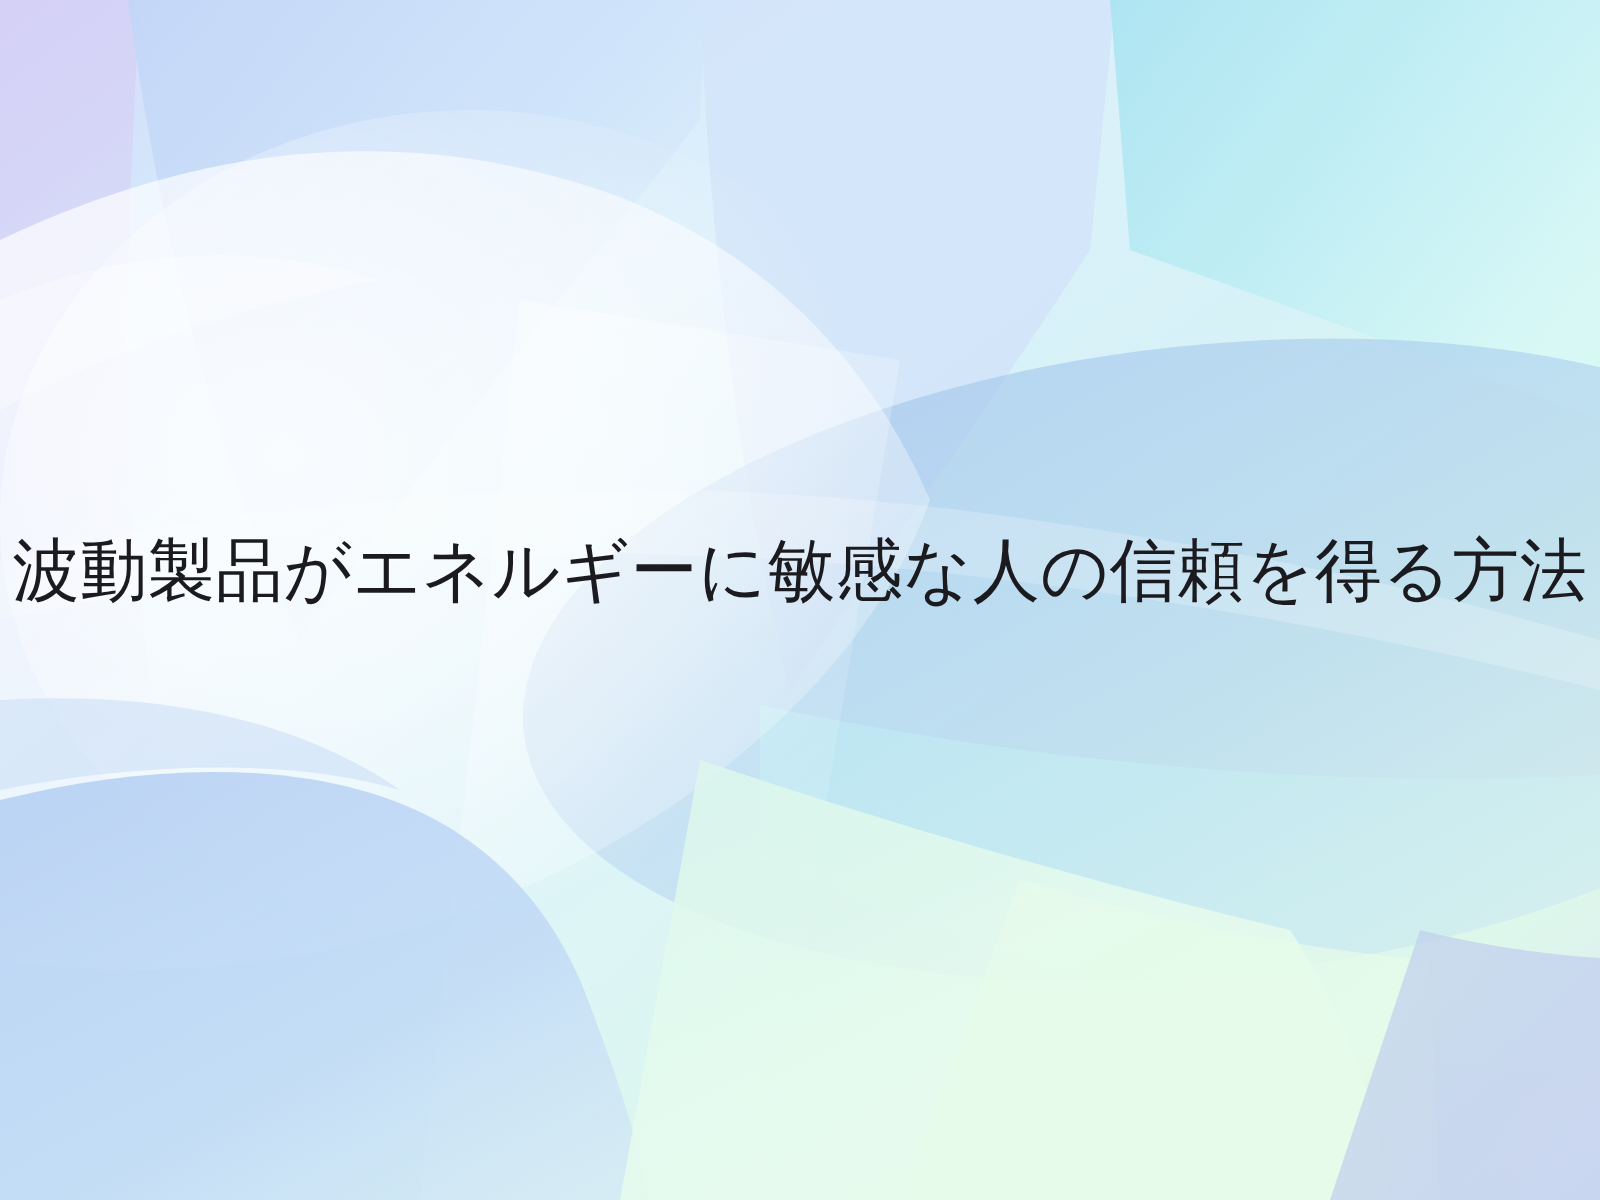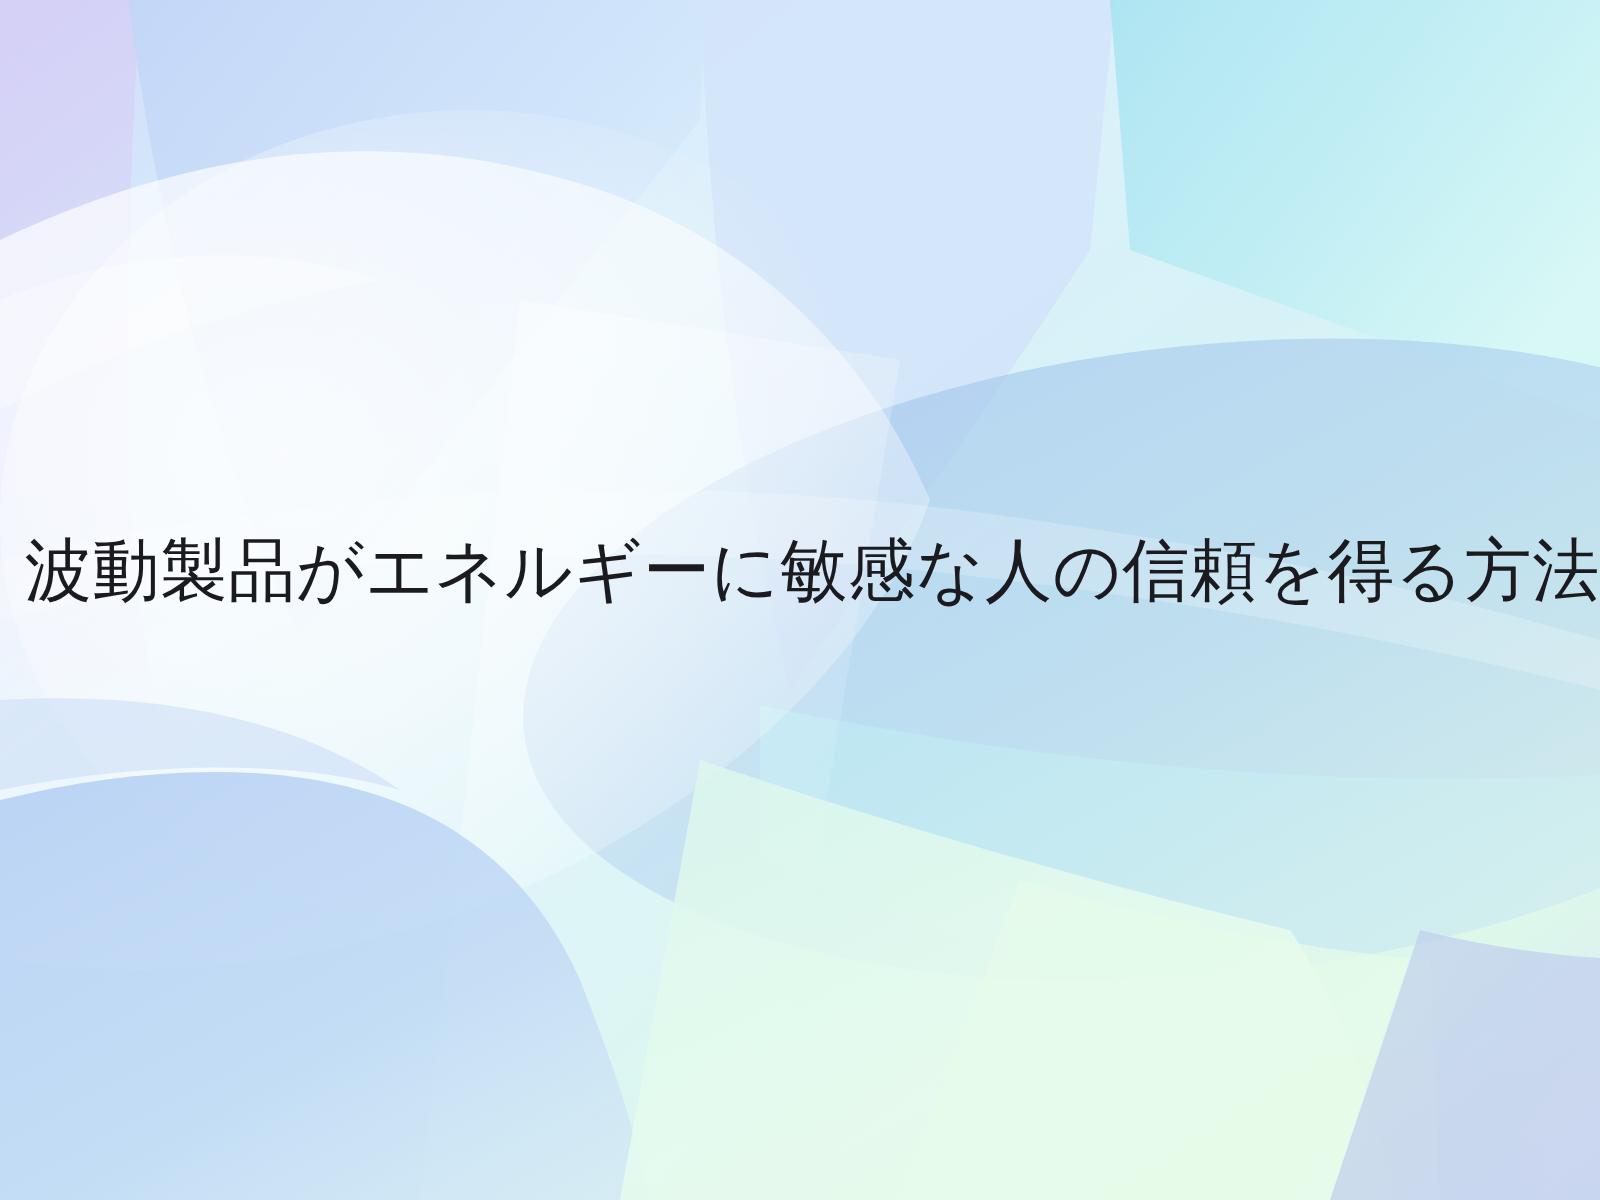--- a/index.html
+++ b/index.html
@@ -22,21 +22,21 @@
     inset: 0;
     width: 1600px;
     height: 1200px;
     display: block;
   }
   #title-layer {
     position: absolute;
     inset: 0;
     display: flex;
     align-items: center;
-    justify-content: flex-end;
+    justify-content: center;
     margin-top: 7px;
   }
   #slide-title {
     font-family: "DejaVu Sans", "Liberation Sans", sans-serif;
     font-weight: 300;
     font-size: 67px;
     letter-spacing: 0.012em;
     line-height: 1.35;
     color: #1b1b1f;
     text-align: center;

